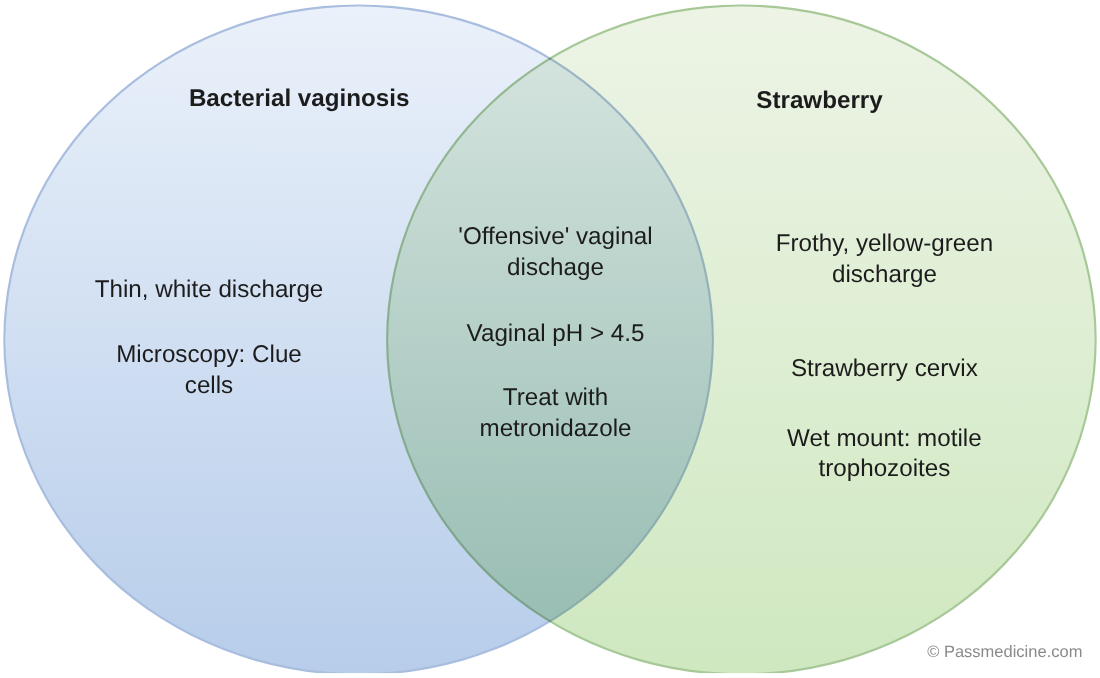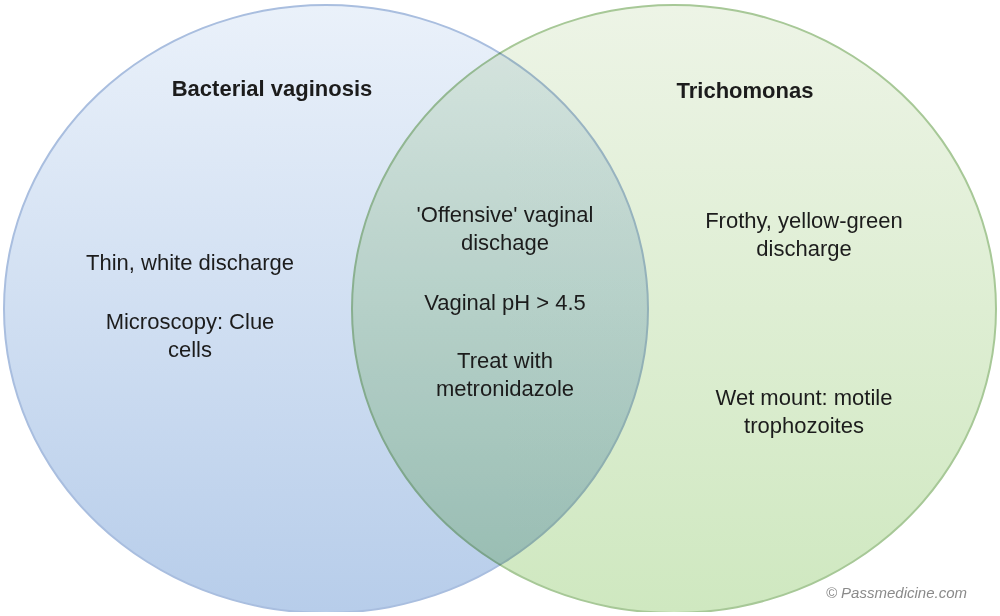--- a/index.html
+++ b/index.html
@@ -46,47 +46,47 @@
   #o1 { left: 385px; top: 289px; width: 240px; }
   #o2 { left: 385px; top: 347px; width: 240px; }
 
   #r0 { left: 674px; top: 172px; width: 260px; margin-top: 35px; }
   #r1 { left: 674px; top: 261px; width: 260px; }
   #r2 { left: 674px; top: 321px; width: 260px; }
   #r3 { left: 674px; top: 384px; width: 260px; }
 
   .watermark {
     position: absolute;
-    right: 33px;
+    right: 16px;
     top: 584px;
     font-size: 15px;
-    font-style: italic;
     color: var(--watermark, #8a8a8a);
     white-space: nowrap;
   }
 </style>
 </head>
 <body>
 
 <div class="canvas">
   <div class="circle left"></div>
   <div class="circle right"></div>
 
   <div class="txt title" id="t-left">Bacterial vaginosis</div>
-  <div class="txt title" id="t-right">Trichomonas</div>
+  <div class="txt title" id="t-right">Strawberry</div>
 
   <div class="txt" id="l1">Microscopy: Clue
 cells</div>
   <div class="txt" id="l0">Thin, white discharge</div>
 
   <div class="txt" id="o0">'Offensive' vaginal
 dischage</div>
   <div class="txt" id="o1">Vaginal pH &gt; 4.5</div>
   <div class="txt" id="o2">Treat with
 metronidazole</div>
 
   <div class="txt" id="r0">Frothy, yellow-green
 discharge</div>
+  <div class="txt" id="r2">Strawberry cervix</div>
   <div class="txt" id="r3">Wet mount: motile
 trophozoites</div>
 
   <div class="watermark">© Passmedicine.com</div>
 </div>
 
 </body></html>

